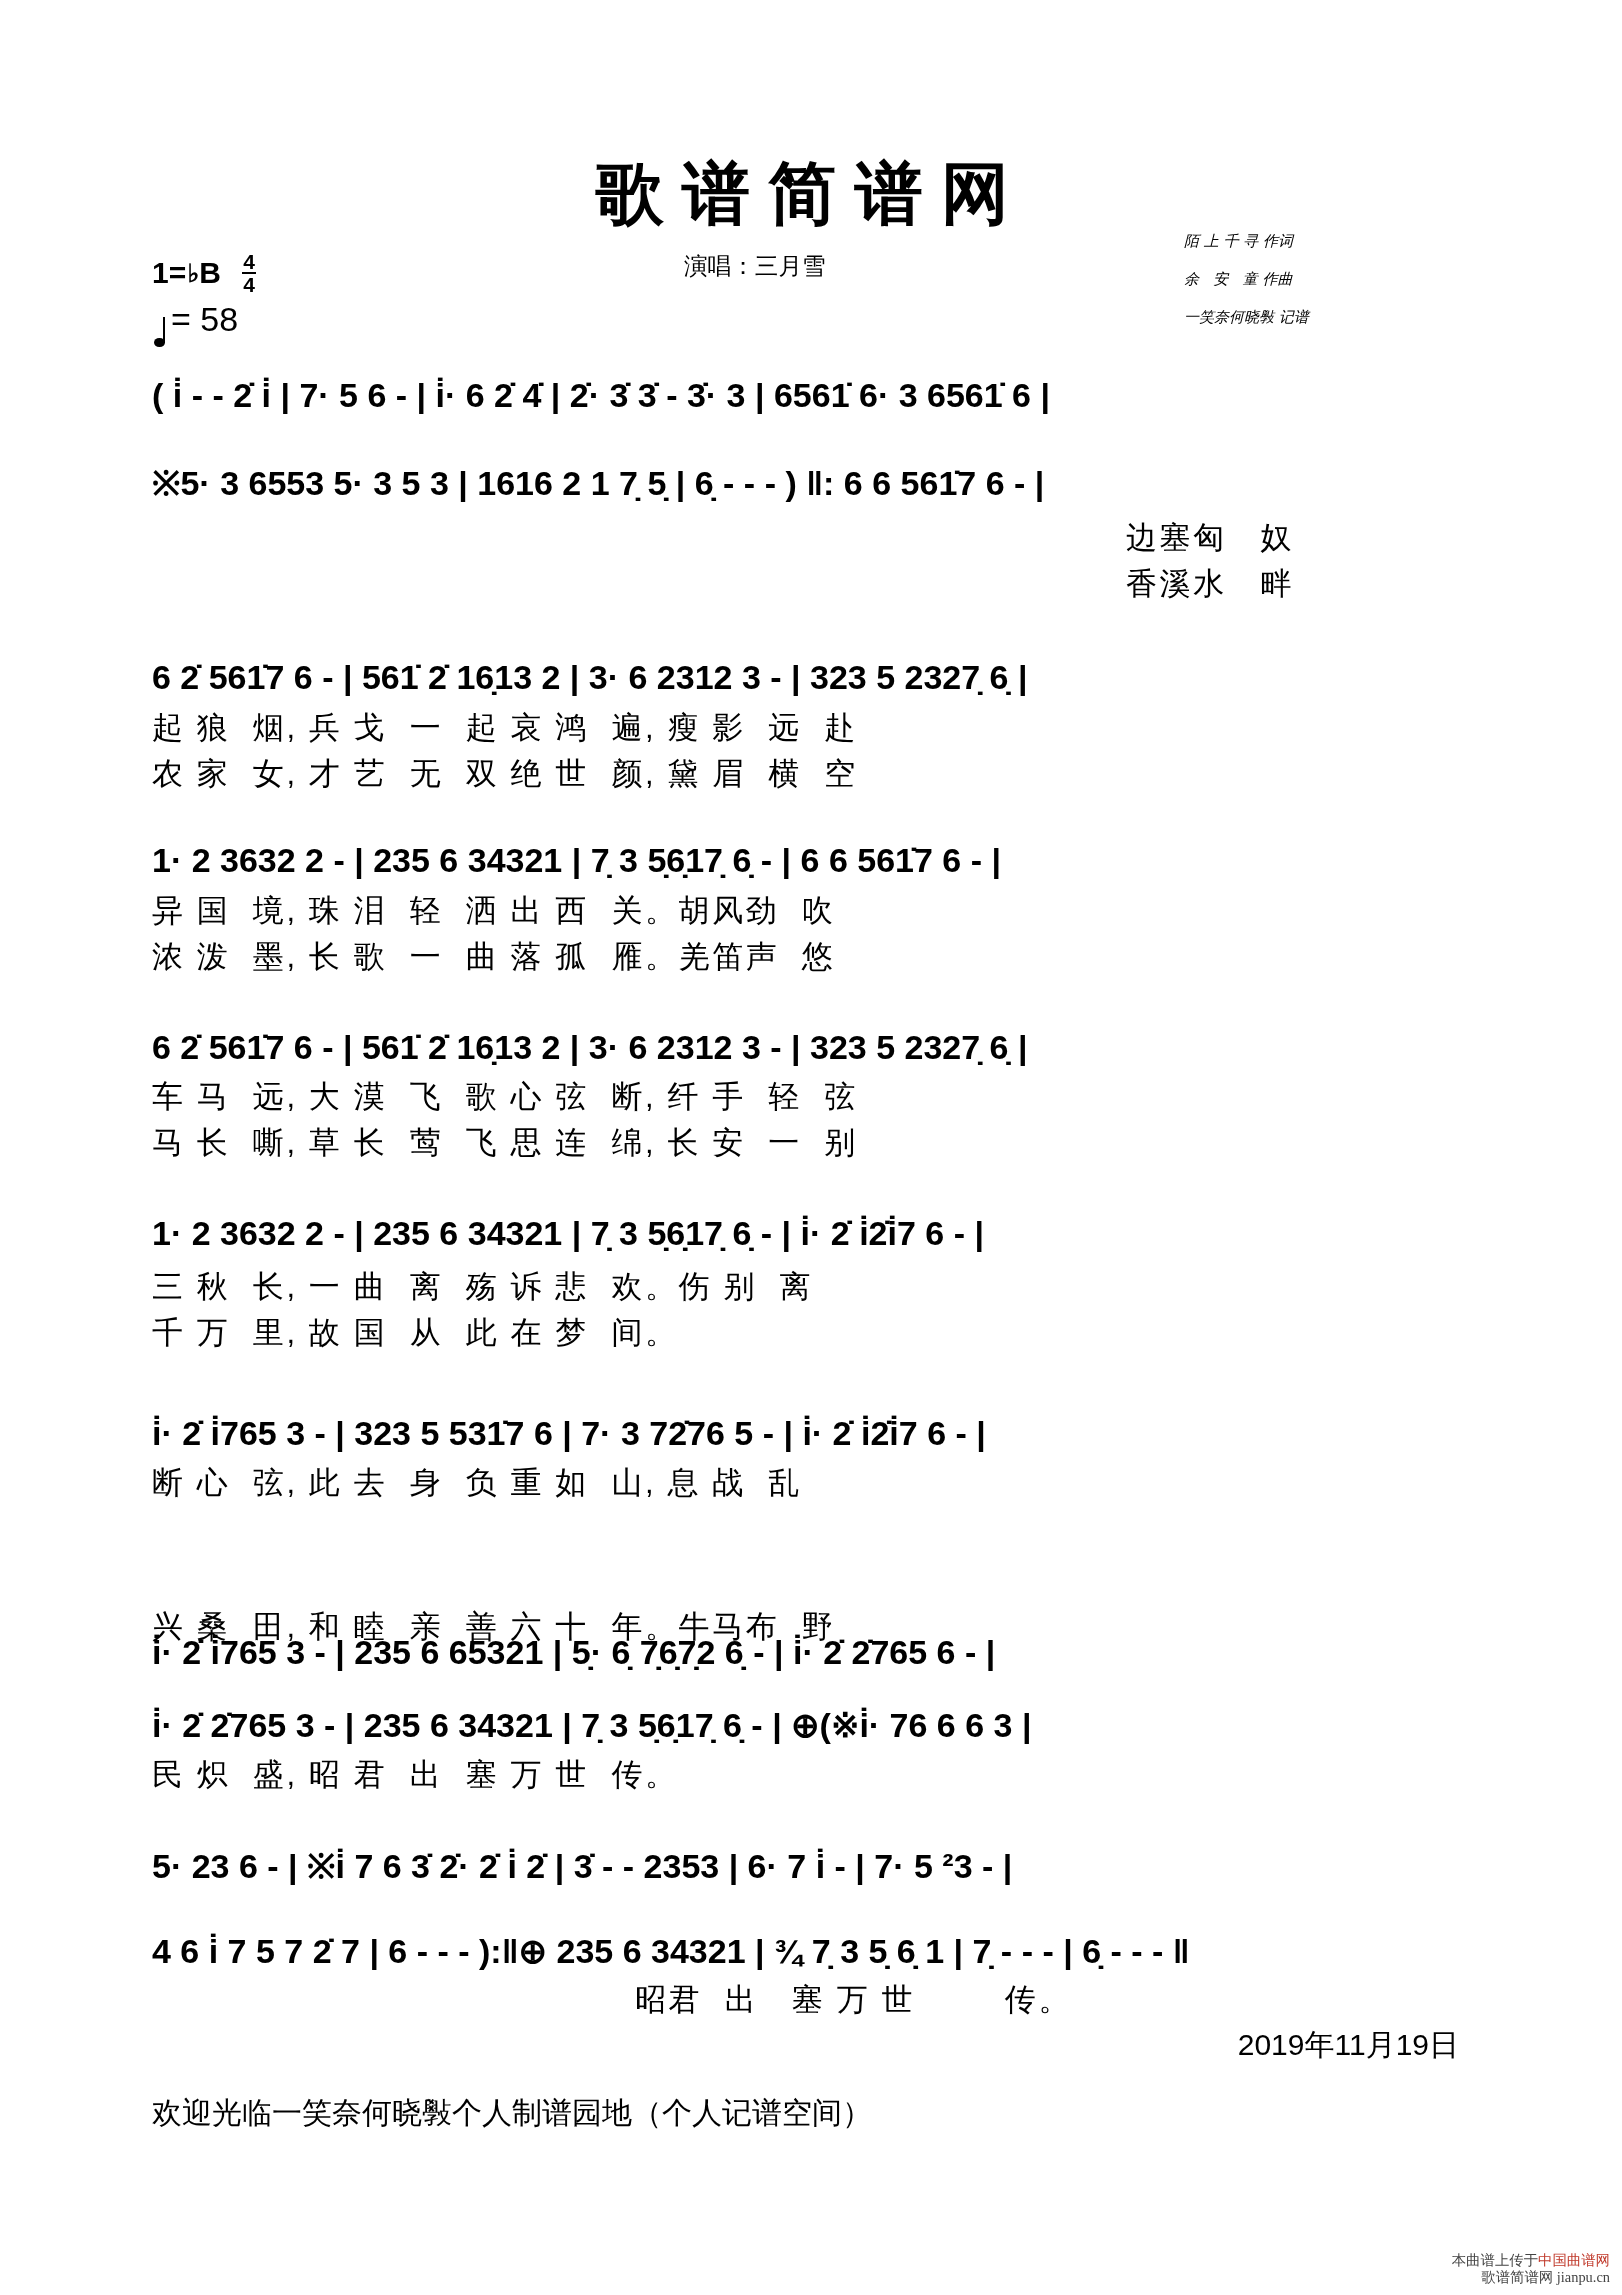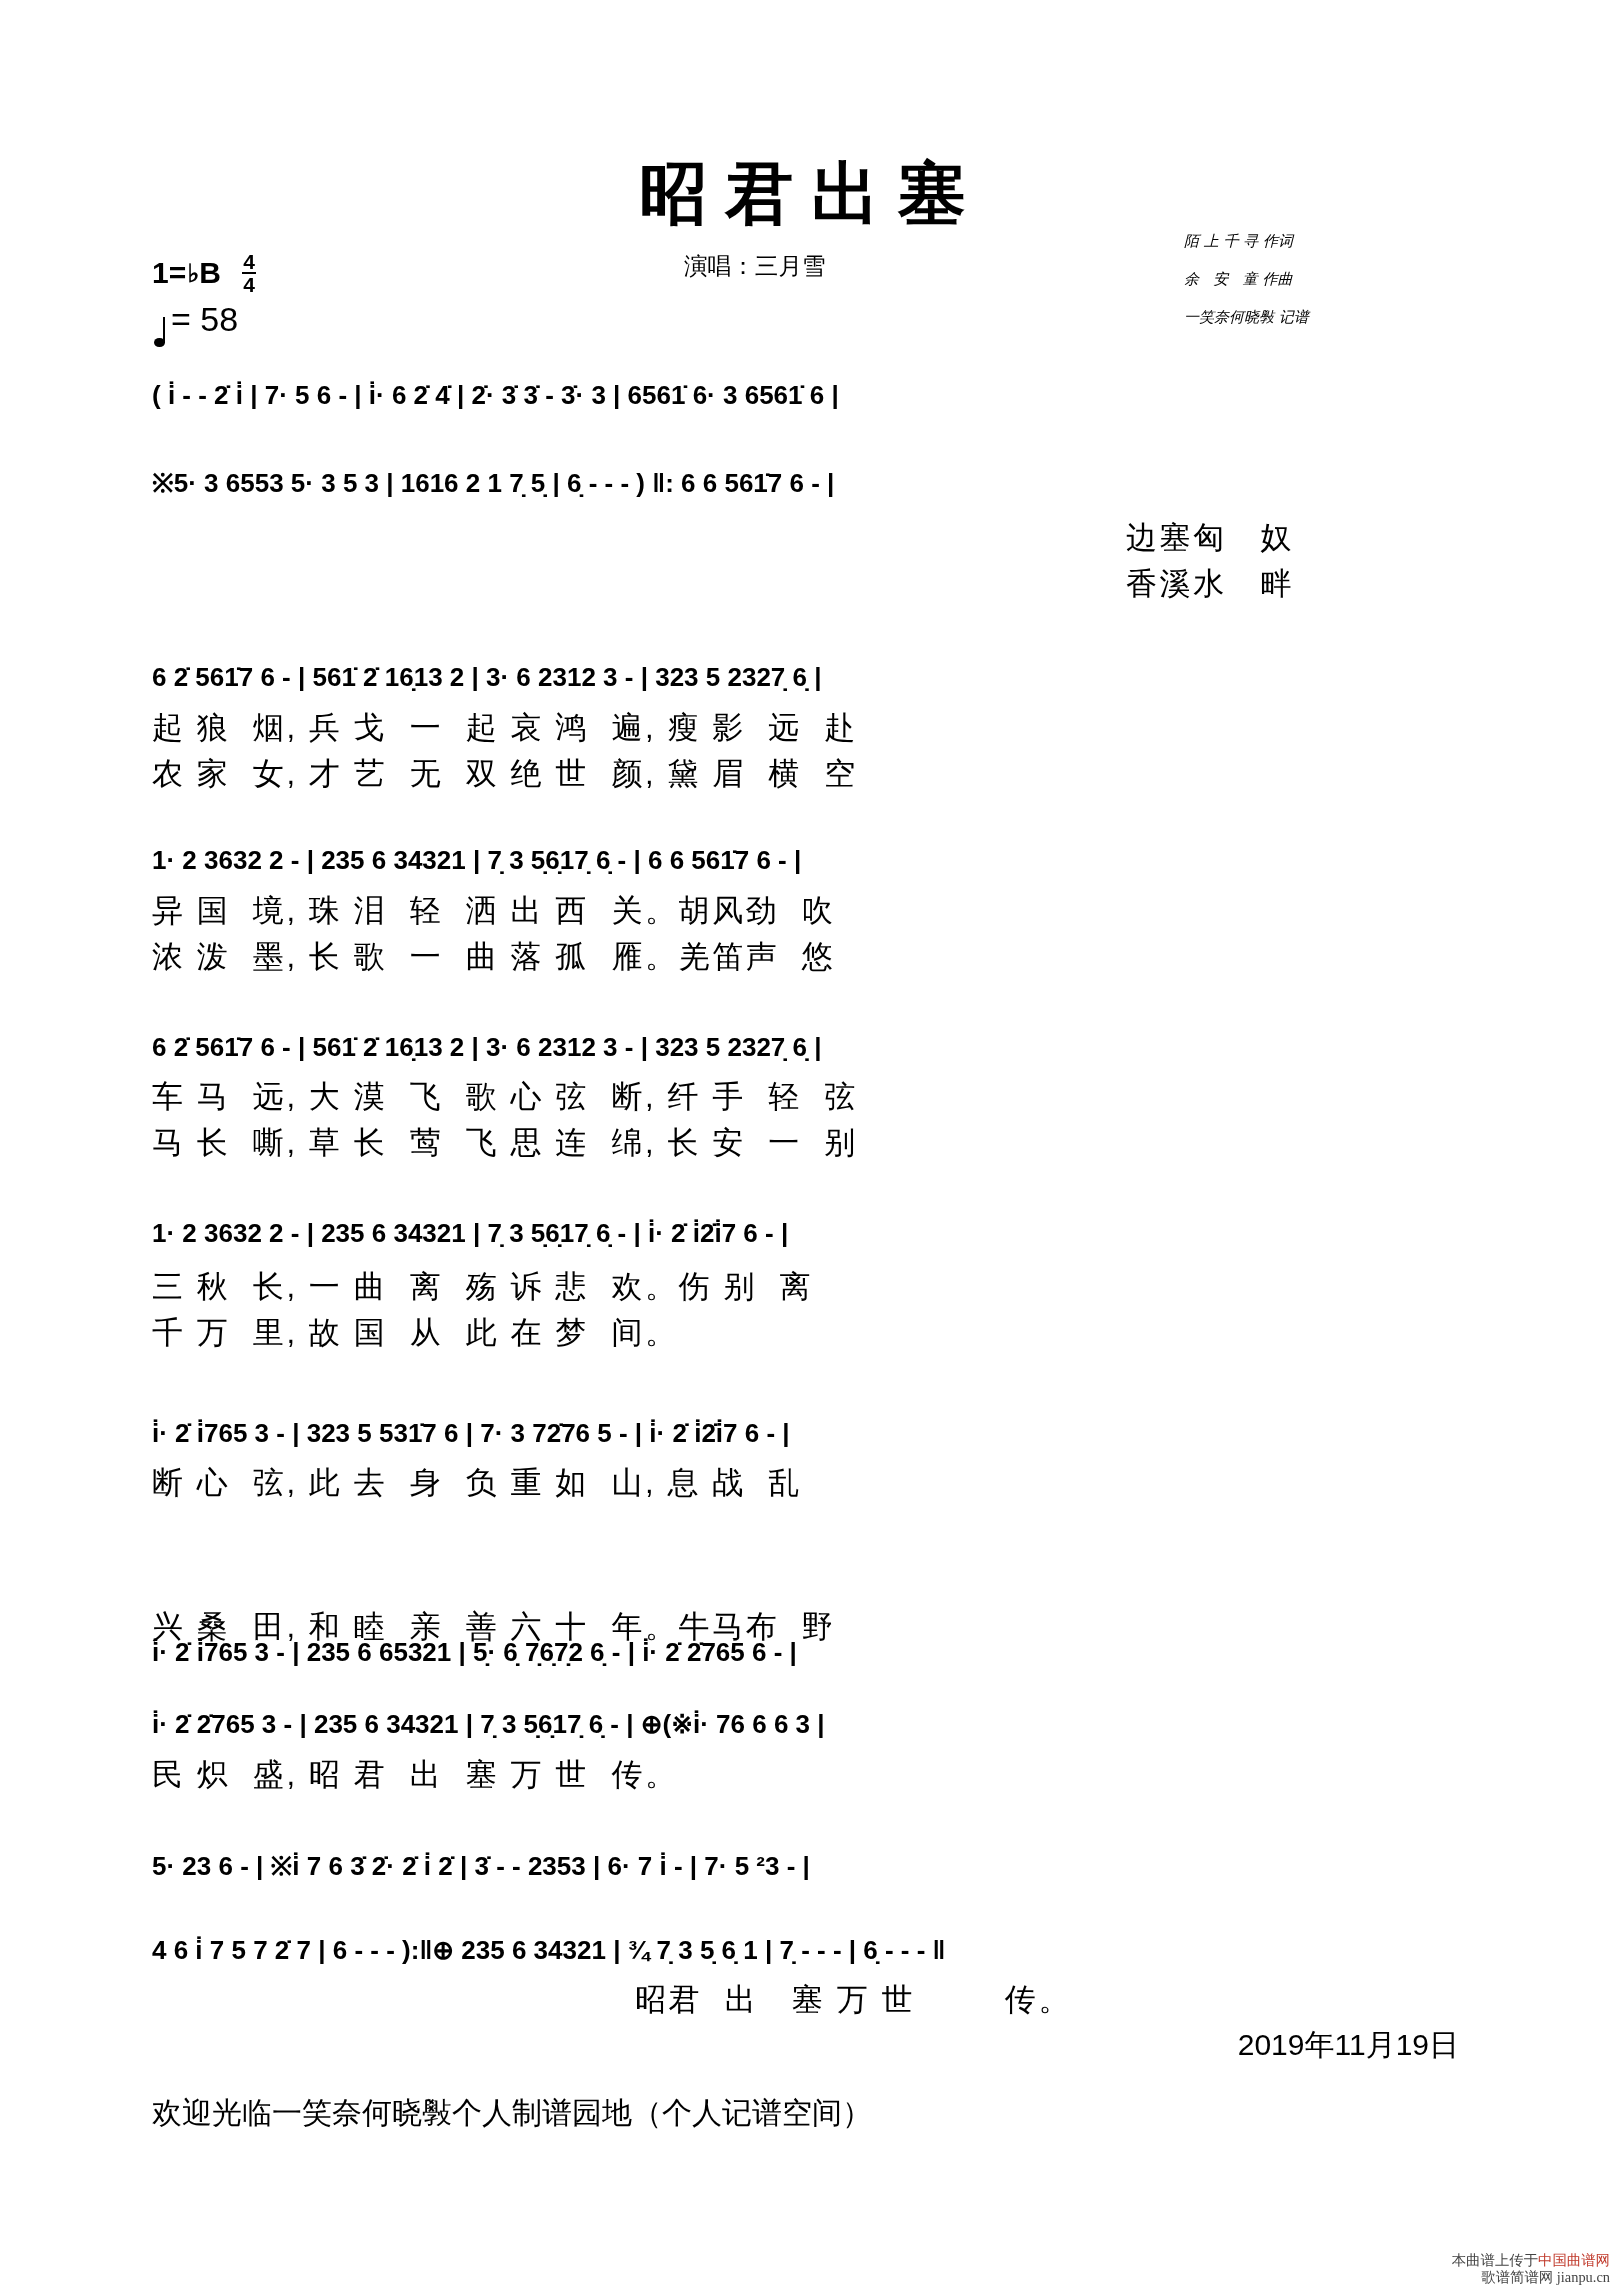--- a/index.html
+++ b/index.html
@@ -13,33 +13,33 @@
   .key .ts{display:inline-flex;flex-direction:column;line-height:21px;font-size:21px;margin-left:9.2px;align-items:center;}
   .key .ts span.bar{width:14.4px;height:2px;background:#000;}
   .tempo{position:absolute;left:154px;top:300px;font-family:"Liberation Sans",sans-serif;font-size:34px;display:flex;align-items:flex-end;}
   .tempo .note{display:inline-block;width:10.5px;height:9.2px;background:#000;border-radius:50%;position:relative;margin-right:6.5px;top:7.9px;}
   .tempo .note:after{content:"";position:absolute;right:0;bottom:3.9px;width:2px;height:26px;background:#000;}
   .singer{position:absolute;left:684px;top:250px;font-size:23.6px;font-family:"DejaVu Sans",sans-serif;}
   .credits{position:absolute;left:1184px;top:222px;font-size:15px;line-height:38px;font-style:italic;}
   .credits div{white-space:pre;}
   .row{position:absolute;left:152px;width:1322px;height:59px;}
   .notes{position:absolute;left:0;top:0;width:100%;height:100%;display:flex;align-items:center;
-         font-family:"Liberation Sans",sans-serif;font-weight:bold;font-size:26px;white-space:pre;}
+         font-family:"Liberation Sans",sans-serif;font-weight:bold;font-size:34px;white-space:pre;}
   .bar{display:inline-block;width:2px;height:52px;background:#000;margin:0 11.8px;}
   .lyr{position:absolute;left:152px;width:1322px;font-size:31px;font-family:Liberation Sans, sans-serif;
        white-space:pre;letter-spacing:2.6px;}
   .date{position:absolute;right:164px;top:2025px;font-size:30px;font-family:"Liberation Sans",sans-serif;}
   .footer{position:absolute;left:152px;top:2093px;font-size:30px;font-family:"DejaVu Serif",serif;}
   .wm{position:absolute;right:13px;bottom:9.2px;font-size:14.4px;color:#444;text-align:right;line-height:17px;font-family:Liberation Serif, serif;}
   .wm .brand{color:#c0392b;}
 </style>
 </head>
 <body>
 
-<div class="title">昭君出塞</div>
+<div class="title">歌谱简谱网</div>
 
 <div class="key">
   <span>1=</span>
   <span class="flat">♭</span>
   <span>B</span>
   <span class="ts">
     <span>4</span>
     <span class="bar"></span>
     <span>4</span>
   </span>

